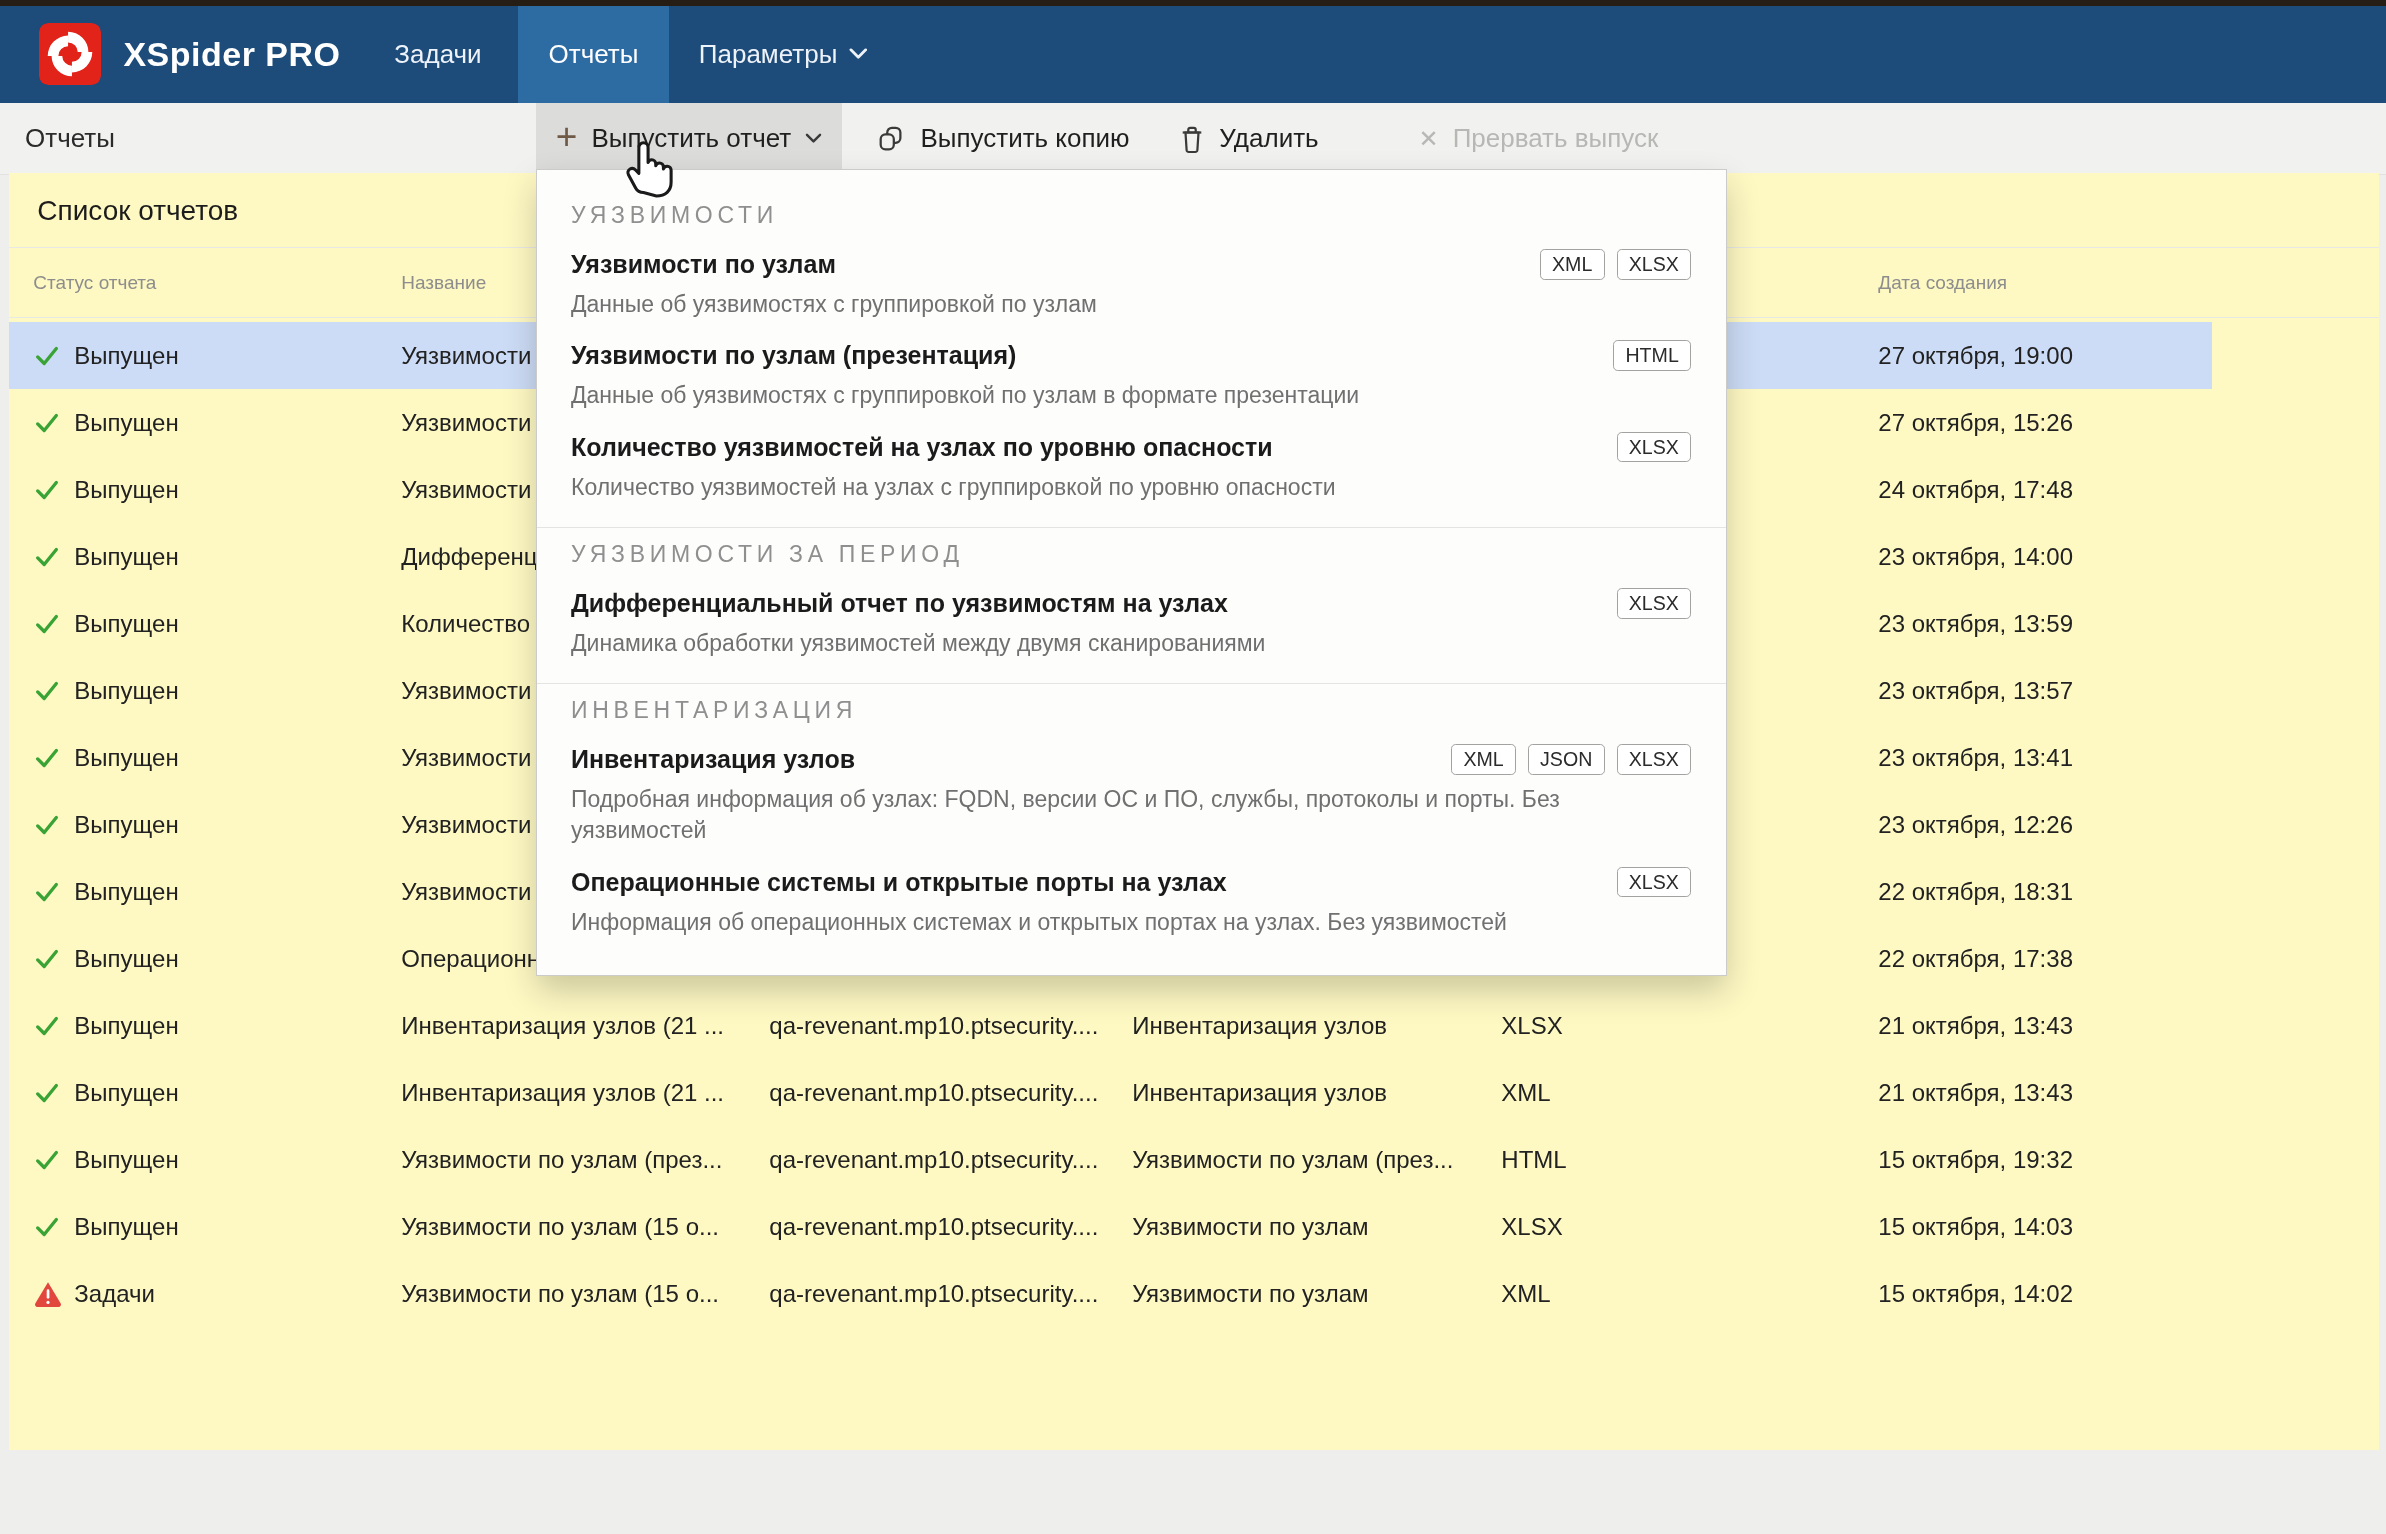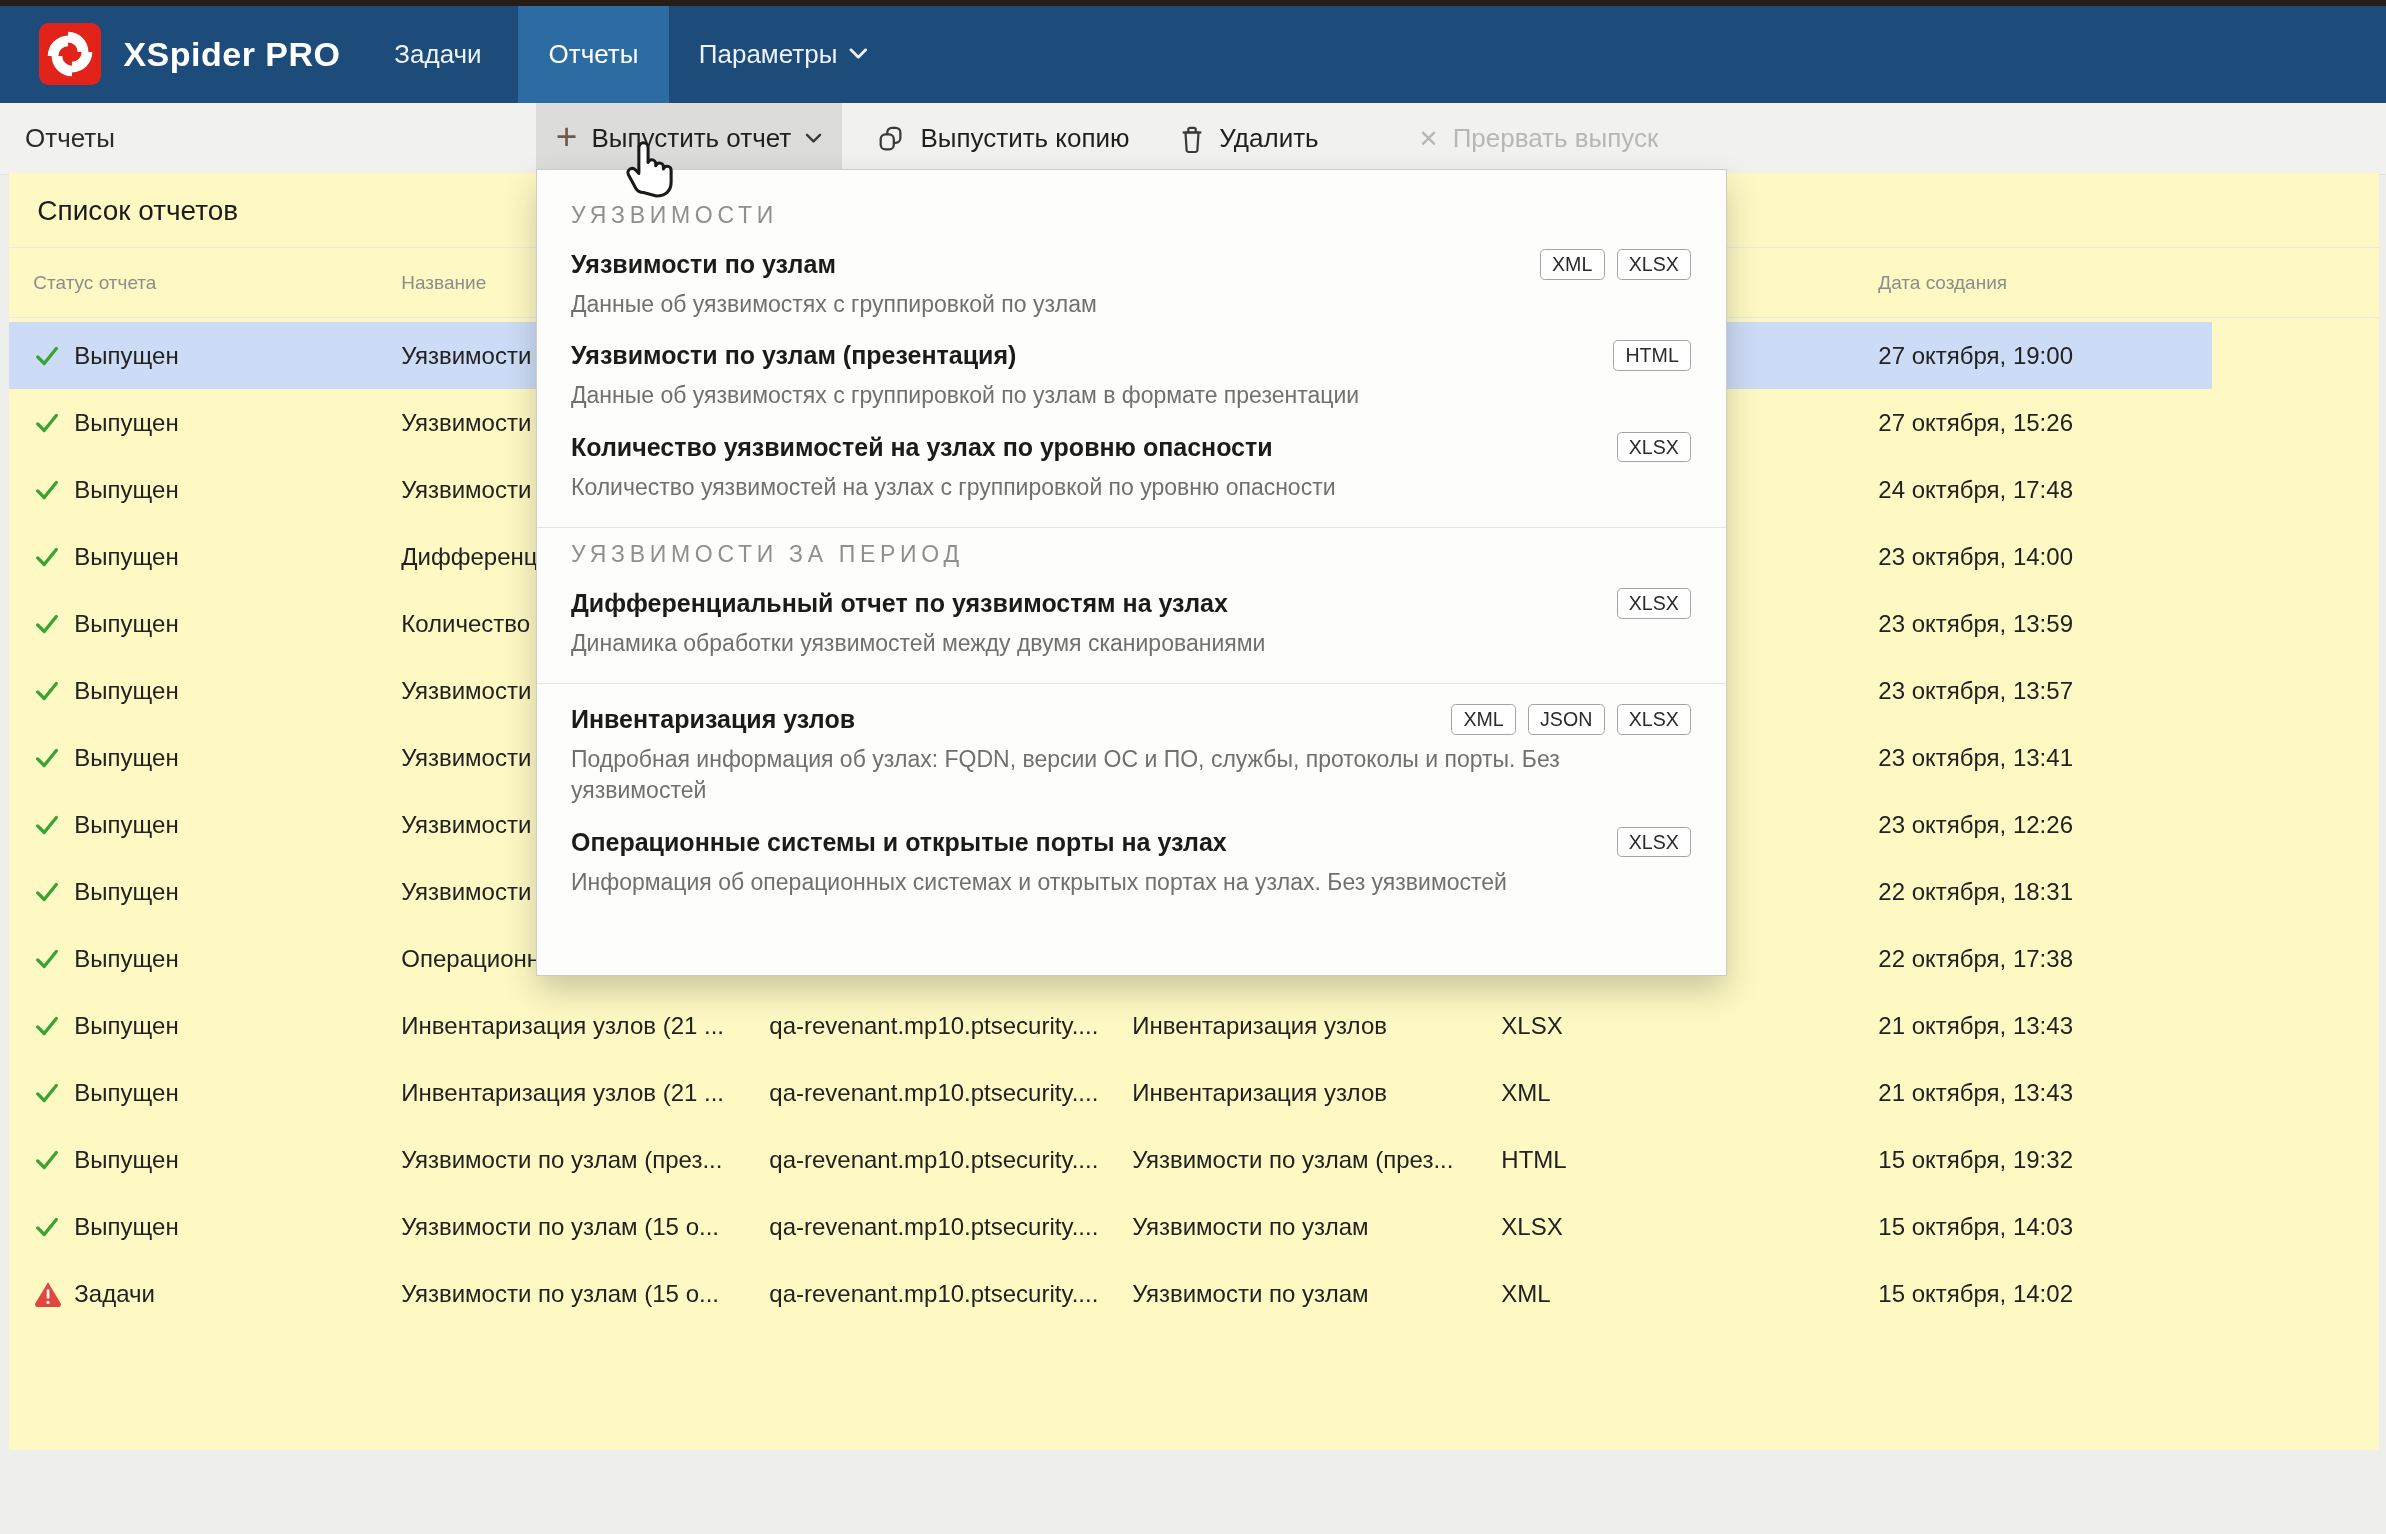--- a/index.html
+++ b/index.html
@@ -380,20 +380,21 @@
         <span class="dd-item-title">Дифференциальный отчет по уязвимостям на узлах</span>
         <span class="dd-badges">
           <span class="badge">XLSX</span>
         </span>
       </div>
       <div class="dd-item-desc">Динамика обработки уязвимостей между двумя сканированиями</div>
     </div>
 
     <div class="dd-divider"></div>
 
+    <div class="dd-section-label">ИНВЕНТАРИЗАЦИЯ</div>
 
     <div class="dd-item">
       <div class="dd-item-head">
         <span class="dd-item-title">Инвентаризация узлов</span>
         <span class="dd-badges">
           <span class="badge">XML</span>
           <span class="badge">JSON</span>
           <span class="badge">XLSX</span>
         </span>
       </div>

